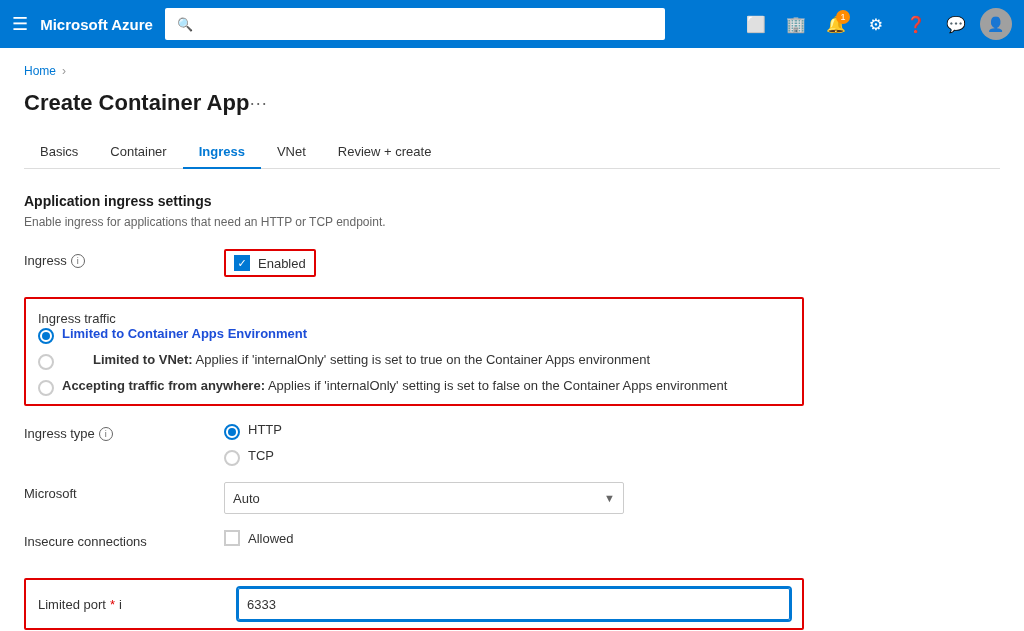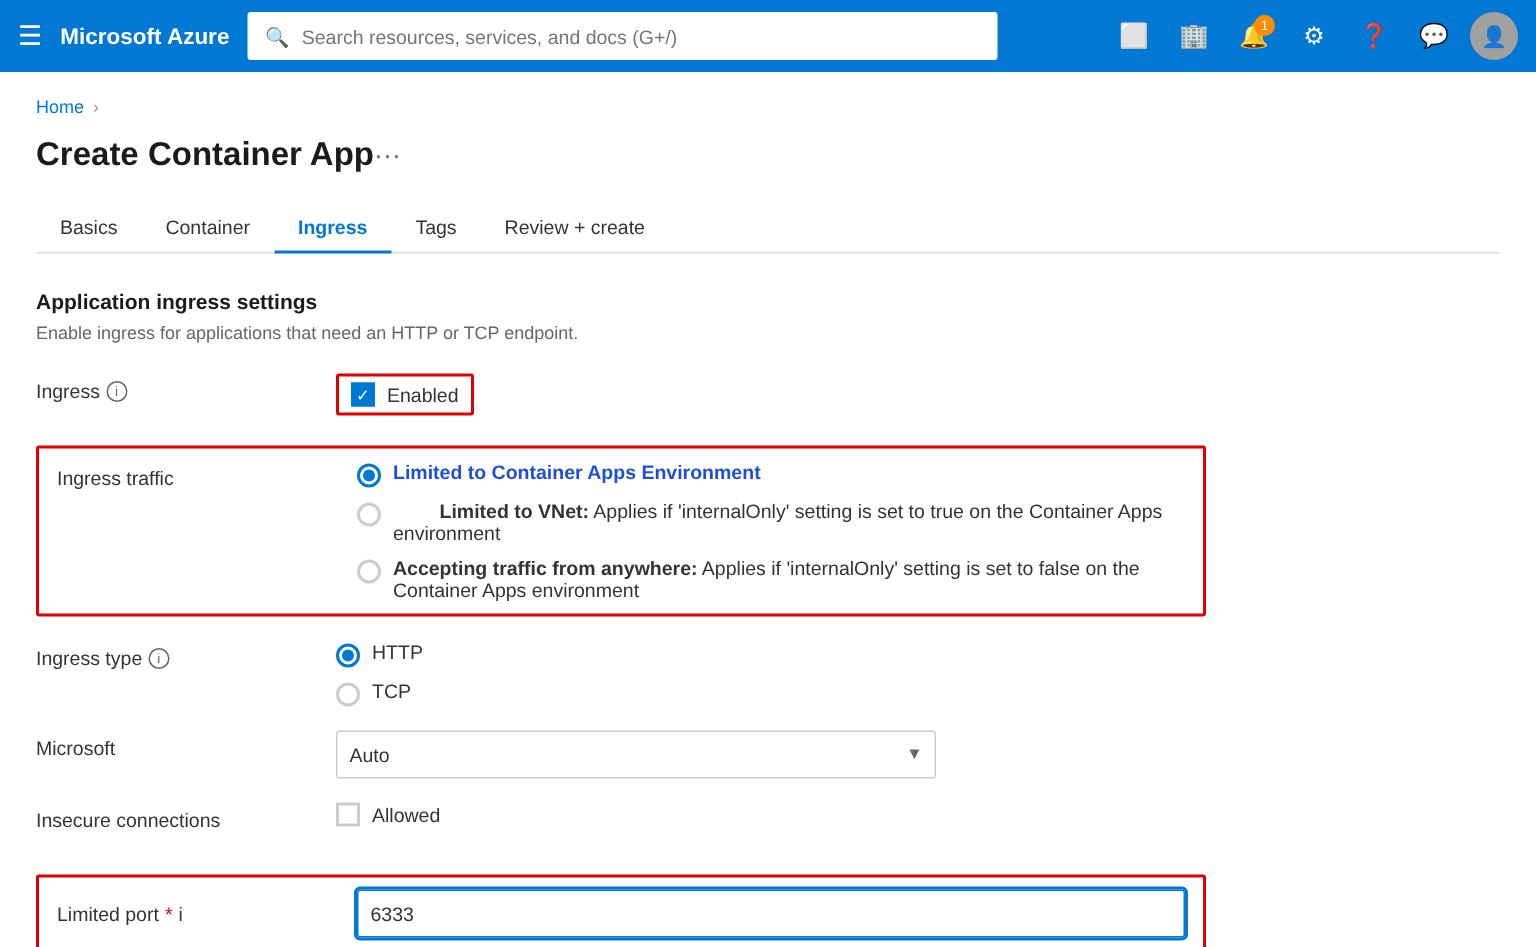--- a/index.html
+++ b/index.html
@@ -310,21 +310,20 @@
     }
   </style>
 </head>
 <body>
 
 <nav class="topnav">
   <span class="topnav-hamburger">☰</span>
   <span class="topnav-brand">Microsoft Azure</span>
   <div class="topnav-search">
     <span style="color:#666;font-size:13px;">🔍</span>
-    <input type="text" placeholder="Search resources, services, and docs (G+/)" style="">
   </div>
   <div class="topnav-icons">
     <div class="topnav-icon-btn">⬜</div>
     <div class="topnav-icon-btn">🏢</div>
     <div class="topnav-icon-btn" style="position:relative;">
       🔔
       <span class="badge">1</span>
     </div>
     <div class="topnav-icon-btn">⚙</div>
     <div class="topnav-icon-btn">❓</div>
@@ -342,42 +341,42 @@
 
   <div class="page-title-row">
     <h1 class="page-title">Create Container App</h1>
     <span class="title-ellipsis">···</span>
   </div>
 
   <div class="tabs">
     <div class="tab">Basics</div>
     <div class="tab">Container</div>
     <div class="tab active">Ingress</div>
-    <div class="tab">Tags</div>
+    <div class="tab">VNet</div>
     <div class="tab">Review + create</div>
   </div>
 
   <div class="section-title">Application ingress settings</div>
   <div class="section-desc">Enable ingress for applications that need an HTTP or TCP endpoint.</div>
 
   <div class="form-row">
     <div class="form-label">
       <span>Ingress</span>
       <span class="info-icon">i</span>
     </div>
     <div class="form-control">
       <div class="checkbox-highlighted">
         <div class="checkbox-custom">✓</div>
         <span>Enabled</span>
       </div>
     </div>
   </div>
 
   <div style="display:flex; align-items:flex-start; margin-bottom:16px;">
-    <div class="ingress-traffic-row" style="width:100%; max-width:780px;">
+    <div class="ingress-traffic-row" style="width:100%; max-width:780px;flex-direction:column;">
       <div class="ingress-traffic-label">Ingress traffic</div>
       <div class="radio-options">
 
         <div class="radio-option">
           <div class="radio-custom selected"></div>
           <span class="radio-highlighted-label">Limited to Container Apps Environment</span>
         </div>
 
         <div class="radio-option">
           <div class="radio-custom"></div>

